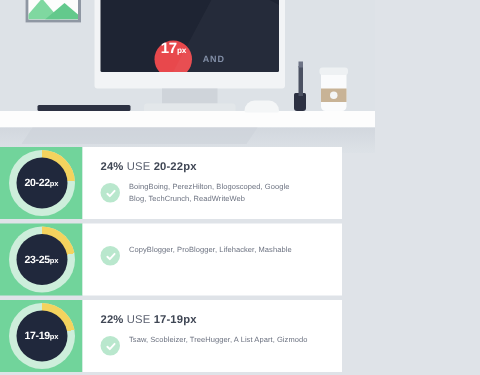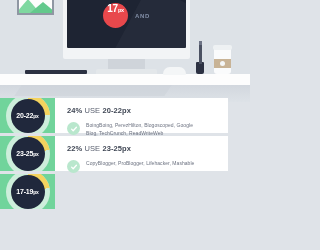--- a/index.html
+++ b/index.html
@@ -22,21 +22,21 @@
   #frame .mtn2 { position:absolute; right:-4px; bottom:0; width:0; height:0;
                  border-left:13px solid transparent; border-right:13px solid transparent; border-bottom:11px solid #63c98c; }
 
   
   #monitor { position:absolute; left:63px; top:-30px; width:127px; height:89px; background:#f2f4f6; border-radius:2px; }
   #screen { position:absolute; left:4px; top:4px; right:4px; bottom:11px;
             background:#1e2433; border-radius:1px; overflow:hidden; }
   #screen::after { content:""; position:absolute; right:-20px; bottom:-30px; width:80px; height:80px;
             background:rgba(255,255,255,.035); transform:rotate(28deg); }
   #screen-inner { position:absolute; left:0; right:0; top:29px; text-align:center; }
-  .px-row { display:flex; align-items:center; justify-content:center; gap:7px; }
+  .px-row { display:flex; align-items:center; justify-content:center; gap:7px;margin-top:24px; }
   .px-circle { width:25px; height:25px; border-radius:50%; background:#e8484c;
                display:flex; align-items:baseline; justify-content:center;
                color:#fff; letter-spacing:-.2px; }
   .px-circle .n { font-size:10px; font-weight:bold; }
   .px-circle .u { font-size:5.5px; font-weight:bold; }
   .and { font-size:6px; font-weight:bold; color:#7d8aa3; letter-spacing:.6px; }
   .work-best { margin-top:7px; font-size:7.5px; font-weight:bold; color:#8b97ad; letter-spacing:1.3px; }
 
   #mon-neck { position:absolute; left:108px; top:59px; width:37px; height:10px; background:#cfd4da; }
   #mon-base { position:absolute; left:96px; top:69px; width:61px; height:5px; background:#e3e7ea; border-radius:2px 2px 0 0; }
@@ -56,21 +56,21 @@
   #pen { position:absolute; left:199px; top:44px; width:3px; height:20px; background:#4b5162; }
   #pen::before { content:""; position:absolute; left:0; top:-3px; width:3px; height:4px; background:#6d7385; }
   #cup { position:absolute; left:214px; top:48px; width:17px; height:26px;
          background:#fafbfc; border-radius:1px 1px 3px 3px; }
   #cup .lid { position:absolute; left:-1px; top:-3px; width:19px; height:5px; background:#eef1f3; border-radius:2px; }
   #cup .sleeve { position:absolute; left:0; top:11px; width:17px; height:9px; background:#c8b396; }
   #cup .sleeve::after { content:""; position:absolute; left:6px; top:2px; width:5px; height:5px; border-radius:50%; background:#f4f6f7; }
 
   
   #rows { position:absolute; left:0; top:98px; width:250px; }
-  .row { position:relative; height:35px; margin-bottom:3px; display:flex; }
+  .row { position:relative; height:48px; margin-bottom:3px; display:flex; }
   .row-badge { width:55px; background:#71d49b; flex:none; position:relative; overflow:hidden; }
   .donut { position:absolute; left:50%; top:50%; transform:translate(-50%,-50%);
            width:44px; height:44px; border-radius:50%; }
   .donut .ring { position:absolute; inset:0; border-radius:50%; background:#cdeedb; }
   .donut .arc  { position:absolute; inset:0; border-radius:50%; }
   .donut .hole { position:absolute; inset:5px; border-radius:50%; background:#20283c;
                  display:flex; align-items:center; justify-content:center; }
   .donut .hole span { color:#fff; font-size:7px; font-weight:bold; letter-spacing:-.2px; white-space:nowrap; }
   .donut .hole span .u { font-size:5px; }
 
@@ -153,35 +153,45 @@
       <div class="row-badge">
         <div class="donut">
           <div class="ring"></div>
           <div class="arc" style="background:conic-gradient(from 0deg, #f4d35e 0deg, #f4d35e 79.2deg, transparent 79.2deg);"></div>
           <div class="hole">
             <span><b>23-25</b><span class="u">px</span></span>
           </div>
         </div>
       </div>
       <div class="row-card">
-        <div class="row-head"><span class="pct">22%</span> <span class="use">USE</span> <span class="rng">23-25px</span></div>
         <div class="row-sites">
           <span class="check">
             <svg width="8" height="8" viewBox="0 0 10 10">
               <path d="M2 5.2 L4 7.2 L8 2.8" fill="none" stroke="#ffffff" stroke-width="1.6" stroke-linecap="round" stroke-linejoin="round"></path>
             </svg>
           </span>
           <span class="sites-text">CopyBlogger, ProBlogger, Lifehacker, Mashable</span>
         </div>
       </div>
     </div>
     <div class="row">
       <div class="row-badge">
         <div class="donut">
           <div class="ring"></div>
           <div class="arc" style="background:conic-gradient(from 0deg, #f4d35e 0deg, #f4d35e 79.2deg, transparent 79.2deg);"></div>
           <div class="hole">
             <span><b>17-19</b><span class="u">px</span></span>
           </div>
         </div>
       </div>
+      <div class="row-card">
+        <div class="row-head"><span class="pct">22%</span> <span class="use">USE</span> <span class="rng">17-19px</span></div>
+        <div class="row-sites">
+          <span class="check">
+            <svg width="8" height="8" viewBox="0 0 10 10">
+              <path d="M2 5.2 L4 7.2 L8 2.8" fill="none" stroke="#ffffff" stroke-width="1.6" stroke-linecap="round" stroke-linejoin="round"></path>
+            </svg>
+          </span>
+          <span class="sites-text">Tsaw, Scobleizer, TreeHugger, A List Apart, Gizmodo</span>
+        </div>
+      </div>
     </div>
   </div>
 
 </body></html>

